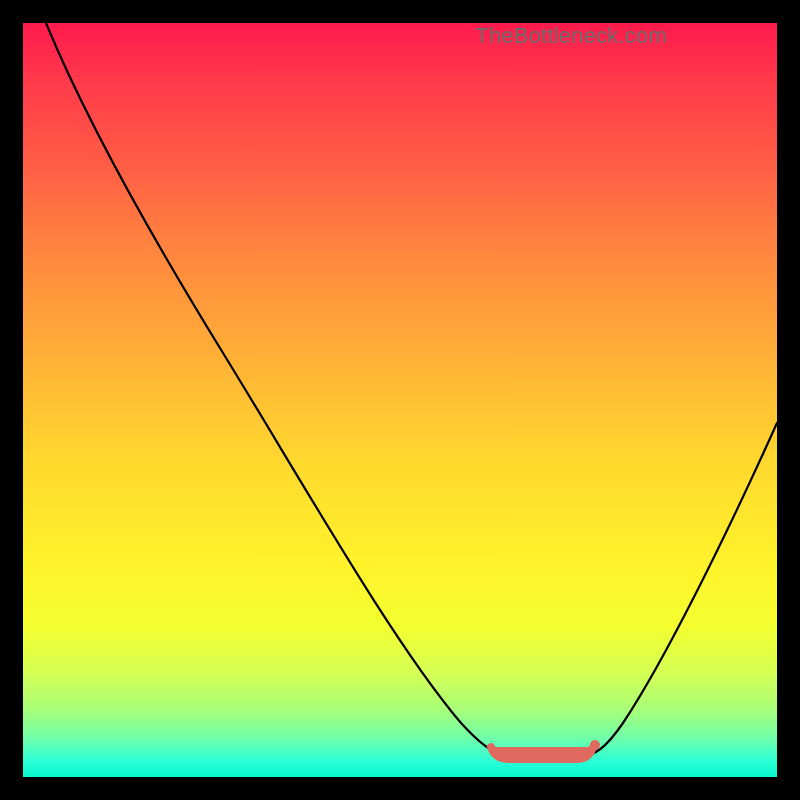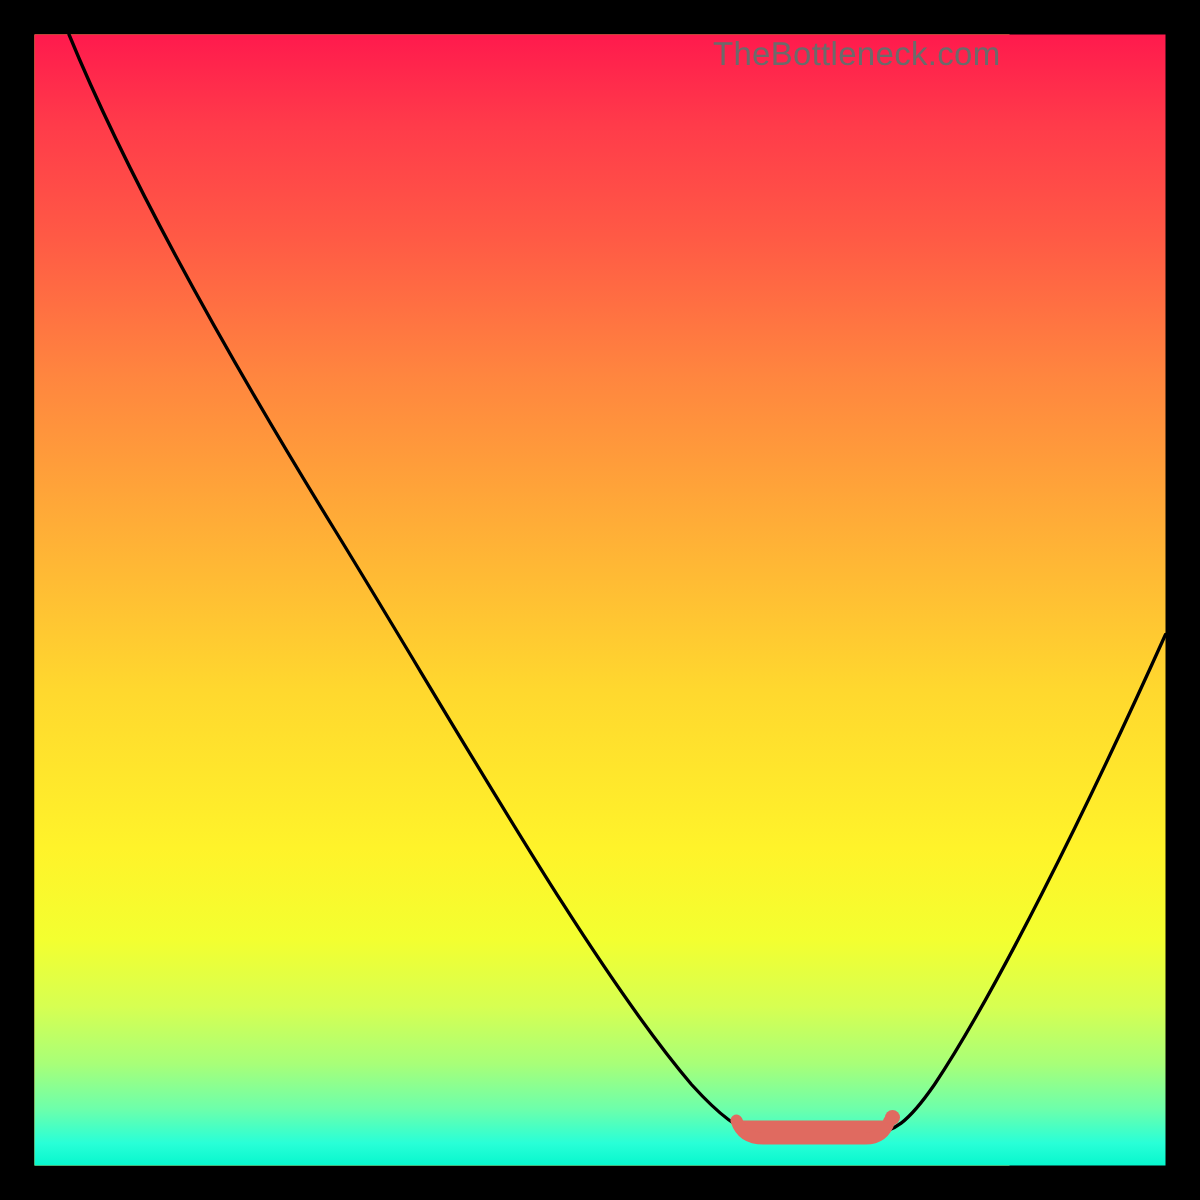--- a/index.html
+++ b/index.html
@@ -10,21 +10,21 @@
     background: #000;
     overflow: hidden;
     font-family: Arial, Helvetica, sans-serif;
   }
   .frame {
     position: absolute;
     left: 23px;
     top: 23px;
     width: 650px;
     height: 754px;
-    background: #fde047;
+    background: #86efac;
   }
   .plot-area {
     position: absolute;
     left: 0;
     top: 0;
     width: 754px;
     height: 754px;
     background: linear-gradient(to bottom,
       #ff1a4d 0%,
       #ff3b4a 8%,

